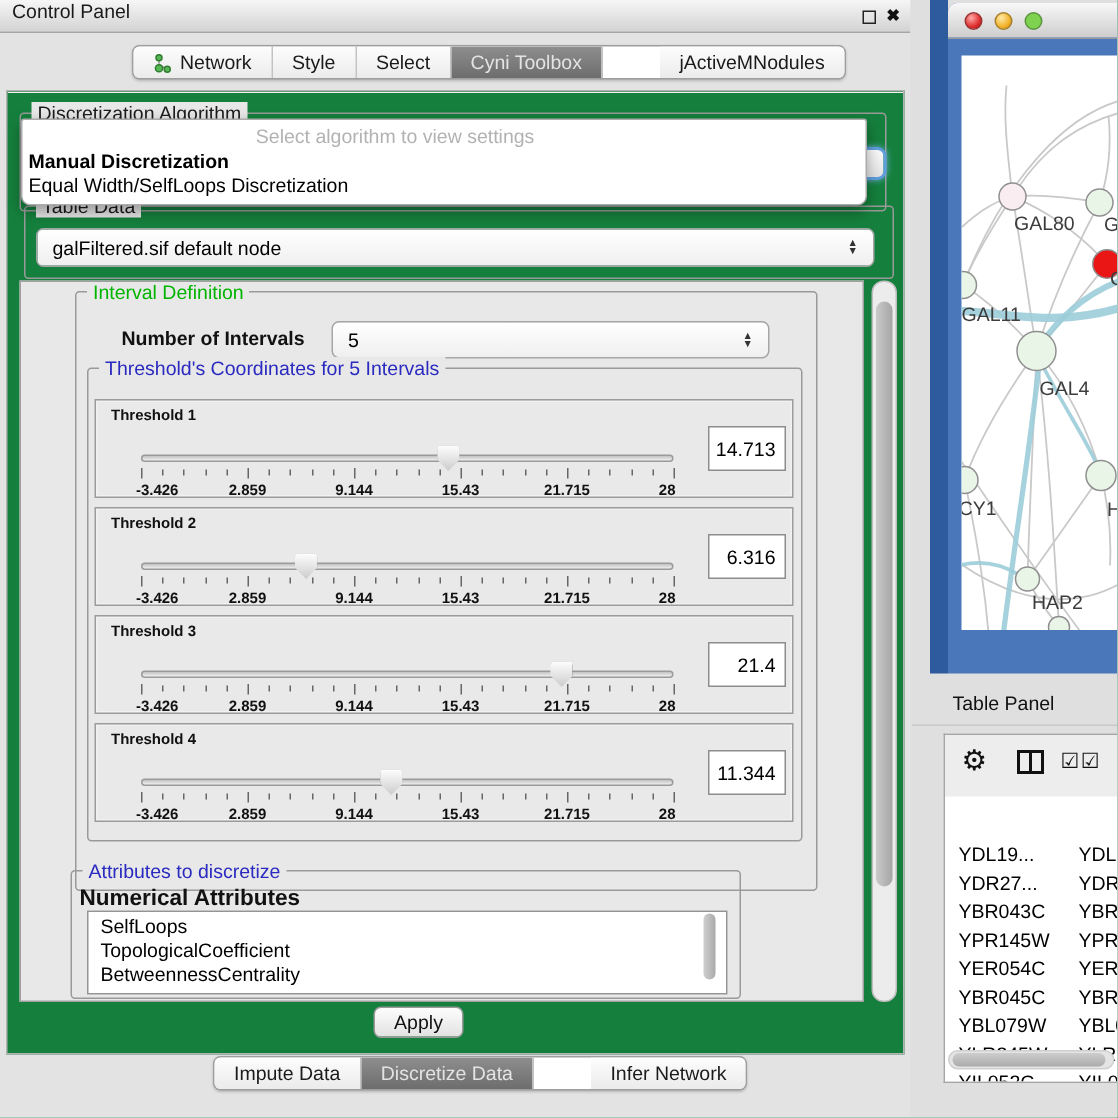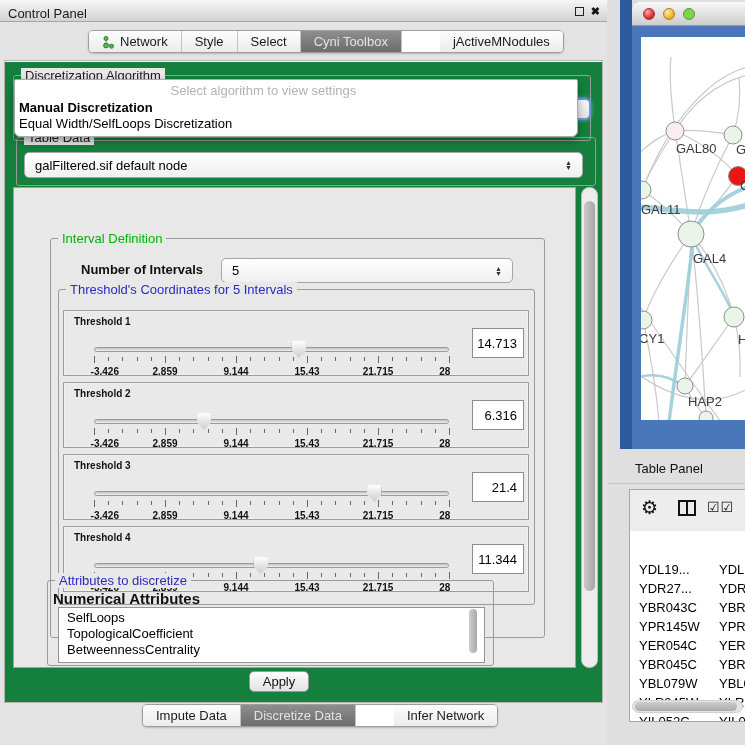--- a/index.html
+++ b/index.html
@@ -1,21 +1,21 @@
 <!DOCTYPE html>
 <html style="--green-title: #00b400; --blue-title: #2a2ac0; --selected-tab: #757575; --node-red: #ea1515; --edge-teal: #9ccdd9; --header-blue: #bfdfeb; --frame-blue: #4a77b9;"><head>
 <meta charset="utf-8">
 <style>
   html,body{margin:0;padding:0;}
   .stage{position:relative;width:745px;height:745px;background:#dcdcdc;font-family:"Liberation Sans",sans-serif;overflow:hidden;-webkit-font-smoothing:antialiased;}
   .stage *{box-sizing:border-box;}
 
   
   .control-panel{position:absolute;left:0;top:0;width:607px;height:745px;background:#e3e3e3;}
-  .cp-titlebar{position:absolute;left:0;top:0;width:100%;height:22px;background:linear-gradient(#f6f6f6,#d3d3d3);border-bottom:1px solid #a6a6a6;font-size:13px;color:#1a1a1a;display:flex;align-items:flex-end;padding-left:8px;}
+  .cp-titlebar{position:absolute;left:0;top:0;width:100%;height:22px;background:linear-gradient(#f6f6f6,#d3d3d3);border-bottom:1px solid #a6a6a6;font-size:13px;color:#1a1a1a;display:flex;align-items:flex-start;padding-left:8px;}
   .win-btns{position:absolute;right:7px;top:0;height:22px;display:flex;gap:7px;align-items:center;}
   .float-btn{width:9px;height:9px;border:1.5px solid #222;display:inline-block;background:transparent;}
   .close-btn{font-size:11px;font-weight:bold;color:#111;line-height:11px;}
 
   .tabbar{position:absolute;height:23px;display:flex;border:1px solid #9e9e9e;border-radius:5px;overflow:hidden;background:#fff;box-shadow:0 1px 2px rgba(0,0,0,.2);}
   .seg{display:flex;align-items:center;gap:5px;padding:0 13px;font-size:13px;color:#1a1a1a;background:linear-gradient(#fdfdfd,#ebebeb);border-right:1px solid #c2c2c2;white-space:nowrap;}
   .seg:last-child{border-right:none;margin-left:38px;}
   .seg.sel{background:linear-gradient(#8e8e8e,#6d6d6d);color:#e3e3e3;}
   #topTabs{left:88px;top:30px;}
   #bottomTabs{left:142px;top:704px;}
@@ -35,21 +35,21 @@
   .popup-hint{text-align:center;color:#b2b2b2;font-size:13px;height:17px;padding-right:12%;}
   .popup-item{font-size:13px;color:#000;height:16px;line-height:16px;padding-left:2px;}
   .popup-item.bold{font-weight:bold;}
 
   .table-data-group{left:11px;top:76px;width:580px;height:49px;}
   .combo{background:linear-gradient(#ffffff,#efefef);border:1px solid #a6a6a6;border-radius:5px;font-size:13px;display:flex;align-items:center;padding:0 10px;color:#000;}
   .spin{margin-left:auto;display:flex;flex-direction:column;font-size:7px;line-height:5px;color:#333;}
   .td-combo{position:absolute;left:7px;top:14px;right:12px;height:26px;}
 
   .content-box{position:absolute;left:8px;top:126px;width:563px;height:481px;border:1px solid #a0a0a0;background:#e8e8e8;overflow:hidden;}
-  .interval-group{left:36px;top:6px;width:495px;height:400px;margin-top:44px;}
+  .interval-group{left:36px;top:6px;width:495px;height:400px;}
   .noi-label{position:absolute;left:30px;top:23px;font-size:13px;font-weight:bold;color:#111;}
   .noi-combo{position:absolute;left:170px;top:19px;width:292px;height:25px;}
   .thr-group{left:7px;top:50px;width:477px;height:316px;}
   #thrList{position:absolute;left:4px;top:20px;right:5px;}
   .thr-panel{position:relative;height:66px;margin-bottom:6px;border:1px solid #9c9c9c;background:#e9e9e9;box-shadow:inset 0 0 0 1px #f1f1f1;}
   .thr-label{position:absolute;left:10px;top:5px;font-weight:bold;font-size:10px;color:#111;}
   .slider{position:absolute;left:30px;top:28px;width:355px;height:36px;}
   .track{position:absolute;left:0;right:0;top:8px;height:5px;border:1px solid #9a9a9a;border-radius:3px;background:linear-gradient(#c2c2c2,#f0f0f0);}
   .thumb{position:absolute;top:2px;width:15px;height:17px;transform:translateX(-50%);background:linear-gradient(#fefefe,#cccccc);clip-path:polygon(10% 0,90% 0,100% 15%,100% 55%,50% 100%,0 55%,0 15%);filter:drop-shadow(0 0 1px #666);}
   .ticks{position:absolute;left:0;right:0;top:17px;height:9px;}

